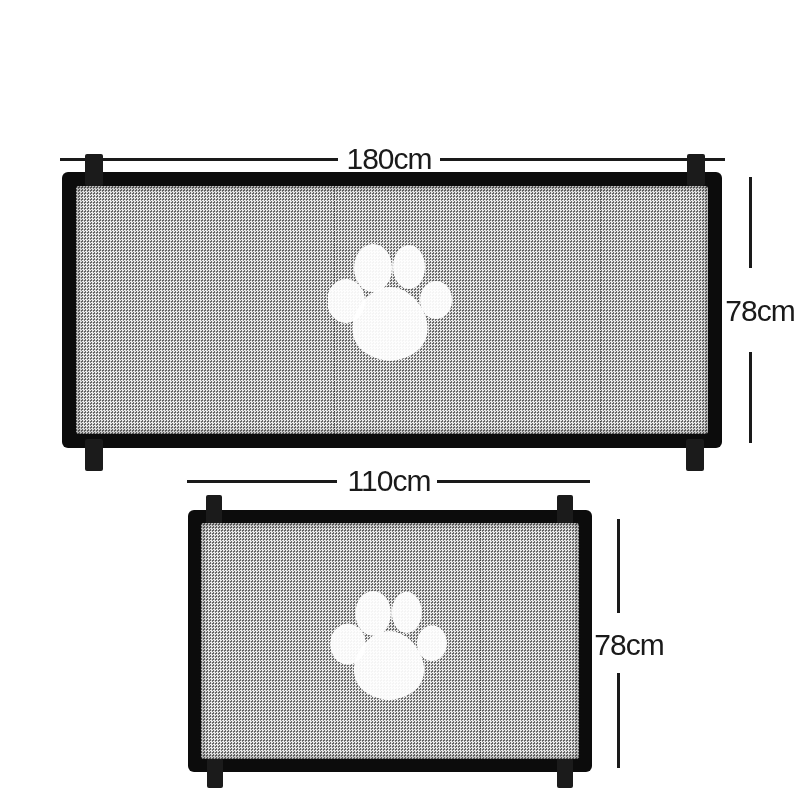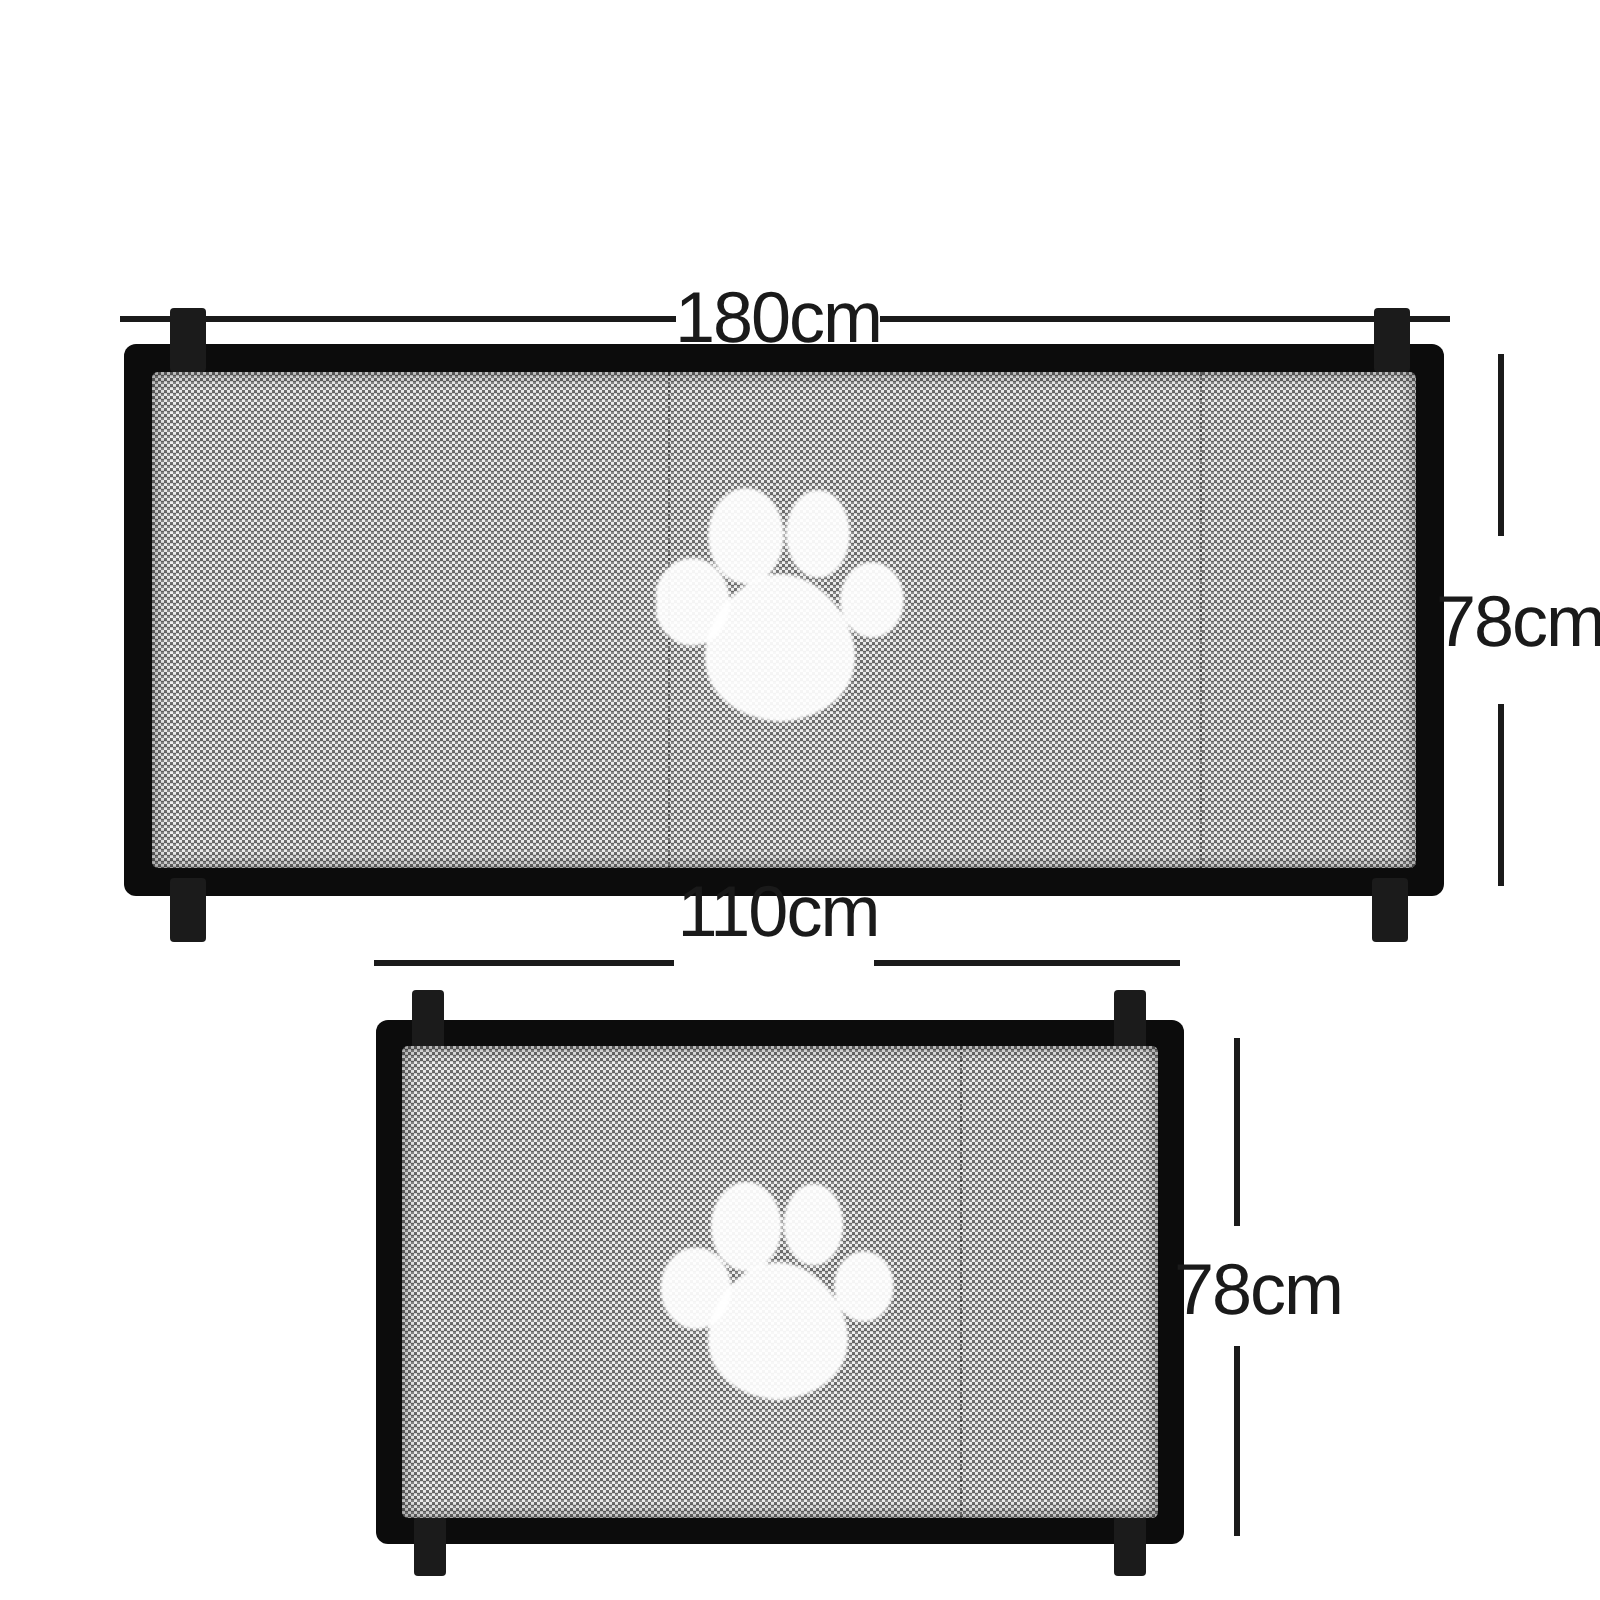--- a/index.html
+++ b/index.html
@@ -4,34 +4,34 @@
 <style>
   html,body{margin:0;padding:0;background:#ffffff;}
   #canvas{
     position:relative;width:800px;height:800px;background:#ffffff;overflow:hidden;
     font-family:"Liberation Sans","DejaVu Sans",sans-serif;color:#1a1a1a;
   }
   
   .hseg{position:absolute;height:3px;background:#1a1a1a;}
   .vseg{position:absolute;width:3px;background:#1a1a1a;}
   .dim-label{
-    position:absolute;font-size:36px;line-height:32px;letter-spacing:-1px;
+    position:absolute;font-size:30px;line-height:32px;letter-spacing:-1px;
     text-align:center;color:#1a1a1a;white-space:nowrap;
   }
   
   .lg-hseg-left {left:60px; top:158px; width:278px;}
   .lg-hseg-right{left:440px;top:158px; width:285px;}
   .lg-wlabel    {left:337px;top:143px; width:104px;}
   .lg-vseg-up   {left:749px;top:177px; height:91px;}
   .lg-vseg-dn   {left:749px;top:352px; height:91px;}
   .lg-hlabel    {left:715px;top:295px; width:90px;}
   
   .sm-hseg-left {left:187px;top:480px; width:150px;}
   .sm-hseg-right{left:437px;top:480px; width:153px;}
-  .sm-wlabel    {left:337px;top:440px; width:104px;}
+  .sm-wlabel    {left:337px;top:465px; width:104px;}
   .sm-vseg-up   {left:617px;top:519px; height:94px;}
   .sm-vseg-dn   {left:617px;top:673px; height:95px;}
   .sm-hlabel    {left:584px;top:629px; width:90px;}
   
   .gate{position:absolute;background:#0c0c0c;border-radius:6px;}
   .gate-large{left:62px; top:172px;width:660px;height:276px;}
   .gate-small{left:188px;top:510px;width:404px;height:262px;}
   .mesh{
     position:absolute;border-radius:3px;
     background-image:

